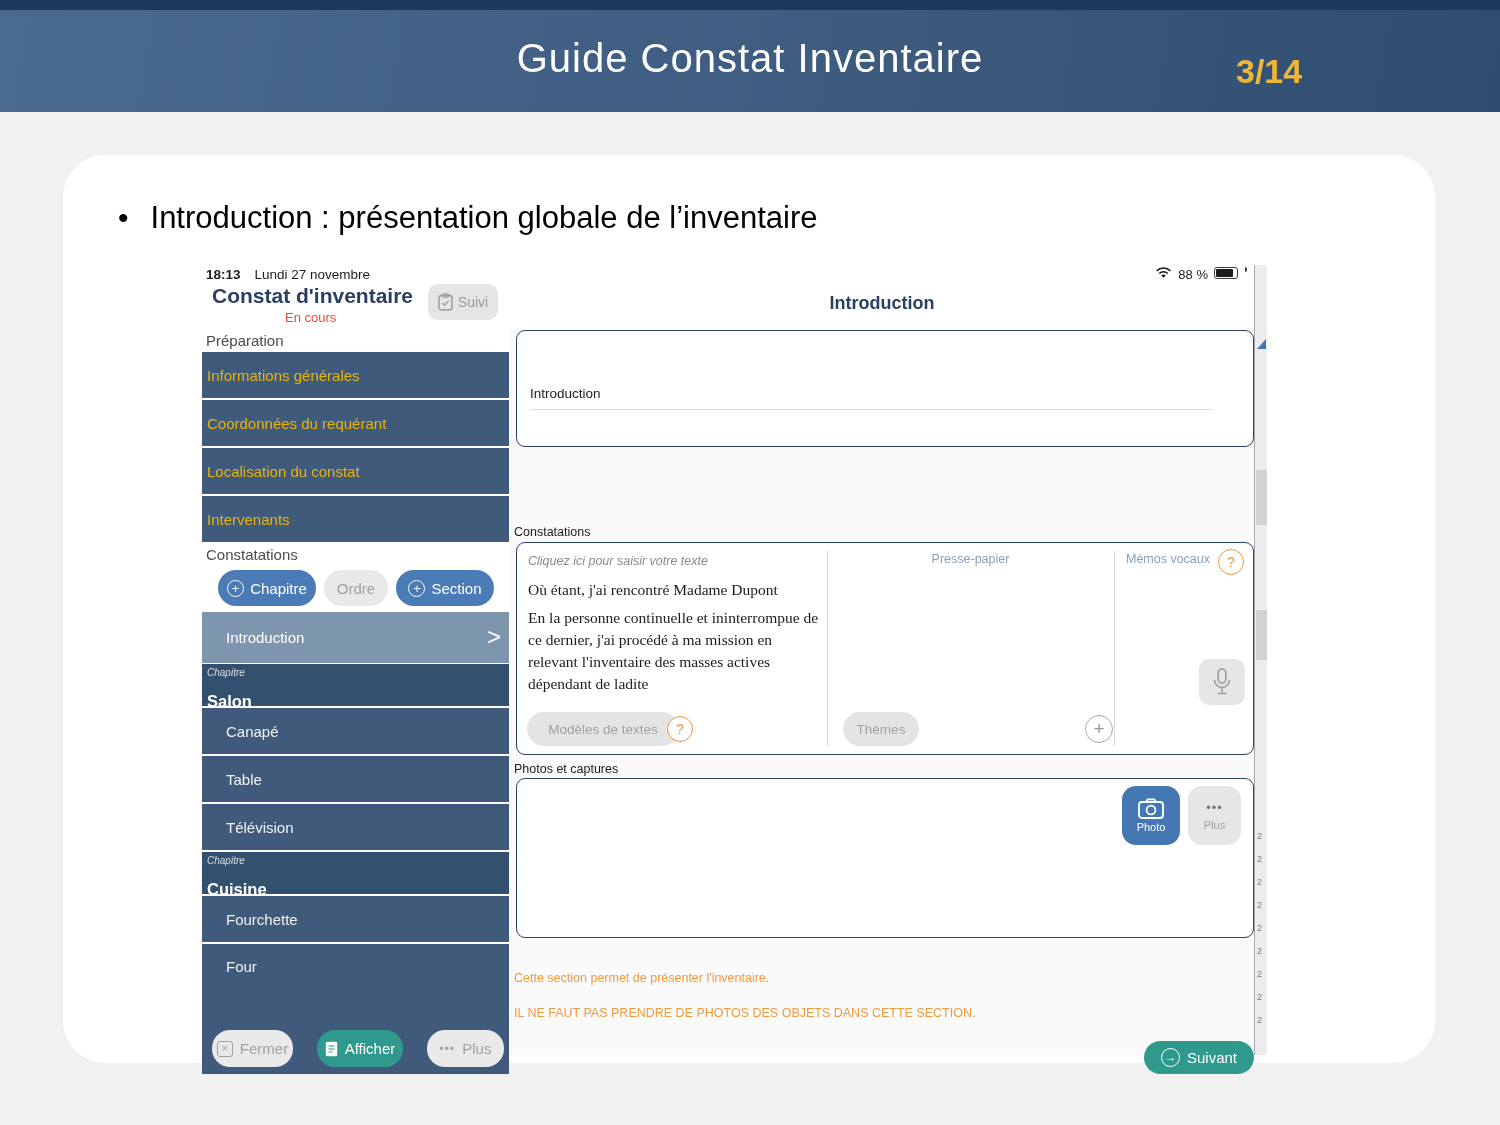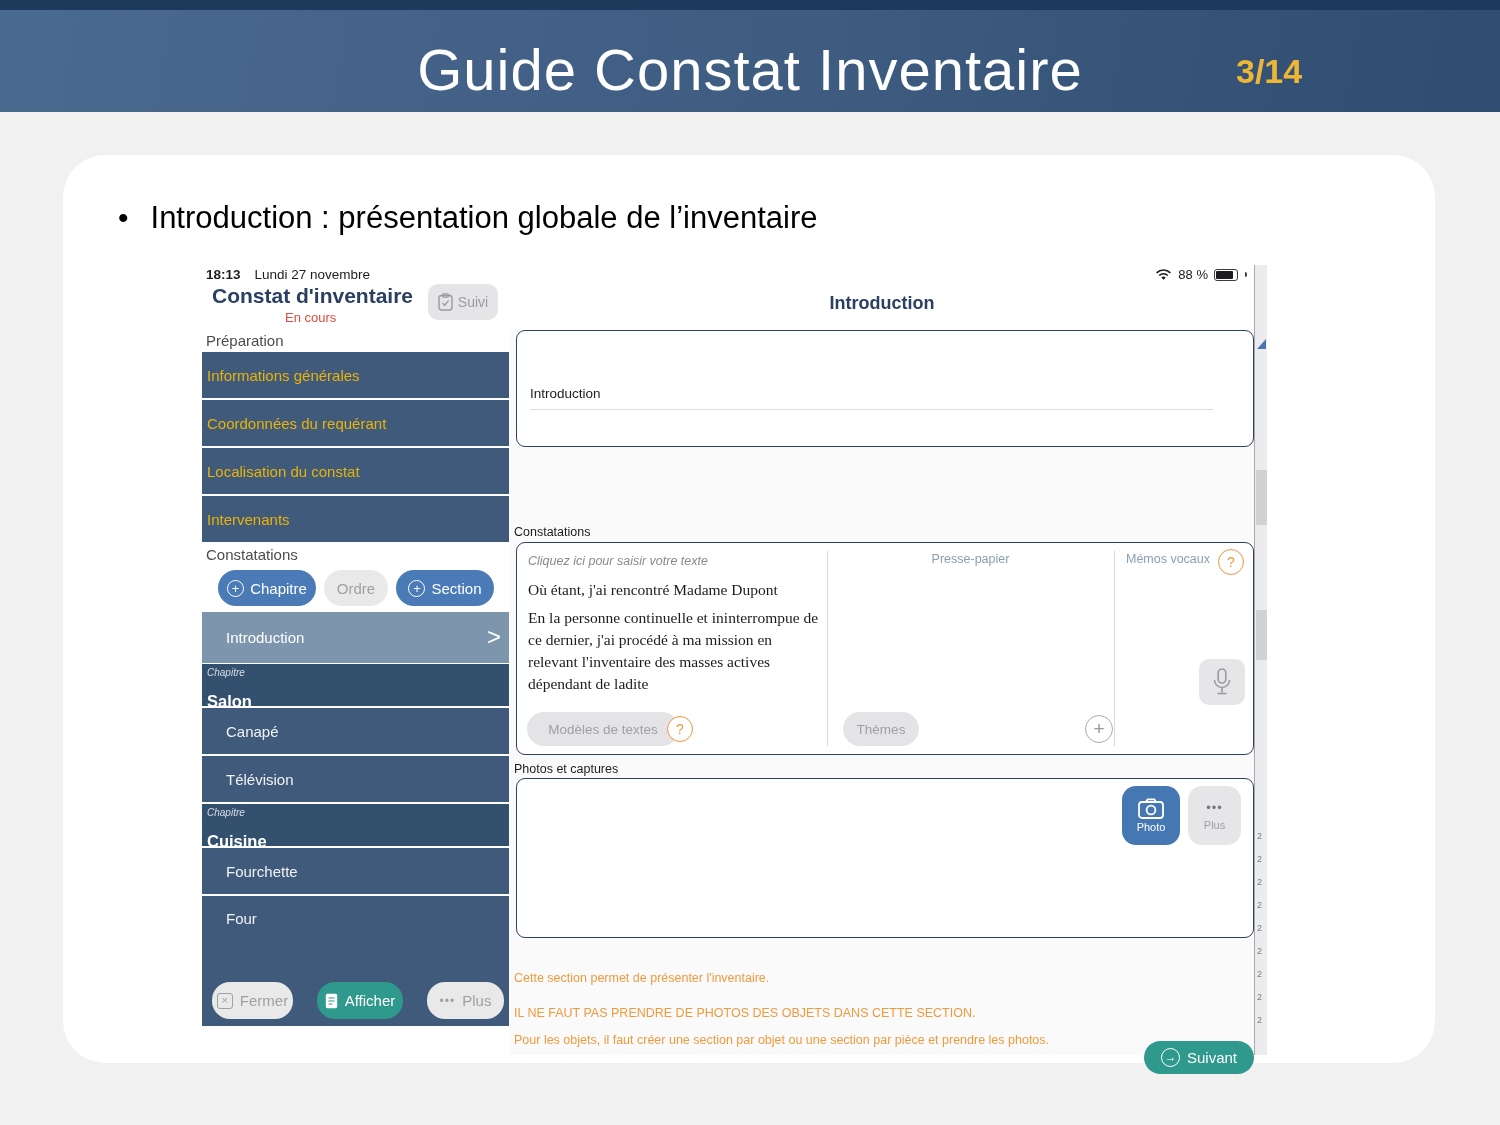--- a/index.html
+++ b/index.html
@@ -4,36 +4,36 @@
 <style>
   * { margin:0; padding:0; box-sizing:border-box; }
   html,body { width:1500px; height:1125px; }
   body { background:#f1f1f2; font-family:"Liberation Sans", sans-serif; position:relative; overflow:hidden; }
 
   
   .hdr { position:absolute; left:0; top:0; width:1500px; height:112px;
          background:linear-gradient(100deg,#4b6a90 0%,#3e5b80 55%,#2f4d70 100%); }
   .hdr-strip { position:absolute; left:0; top:0; width:100%; height:10px; background:#1d3a5c; }
   .hdr-title { position:absolute; left:0; top:36px; width:100%; text-align:center;
-               color:#fff; font-size:58px; font-weight:400; letter-spacing:1px; }
+               color:#fff; font-size:40px; font-weight:400; letter-spacing:1px; }
   .hdr-page { position:absolute; left:1236px; top:52px; color:#eeb636; font-size:34px; font-weight:700; }
 
   
   .card { position:absolute; left:63px; top:155px; width:1372px; height:908px; background:#fff; border-radius:42px; }
   .bullet-row { position:absolute; left:118px; top:198px; display:flex; gap:22px; color:#000; }
   .bullet-dot { font-size:30px; line-height:40px; }
   .bullet-text { font-size:31px; line-height:40px; }
 
   
   .shot { position:absolute; left:200px; top:265px; width:1067px; height:790px; background:#fff; }
 
   
   .sb-left { position:absolute; left:6px; top:2px; font-size:13.5px; color:#1c1c1e; }
   .sb-left b { font-weight:700; margin-right:14px; font-weight:600;}
-  .sb-right { position:absolute; right:20px; top:2px; display:flex; align-items:center; gap:6px; font-size:13px; color:#1c1c1e; }
+  .sb-right { position:absolute; right:20px; top:2px; display:flex; gap:6px; font-size:13px; color:#1c1c1e; }
   .batt { width:24px; height:12px; border:1px solid #3c3c3e; border-radius:3px; position:relative; }
   .batt-fill { position:absolute; left:1px; top:1px; bottom:1px; width:17px; background:#1c1c1e; border-radius:1px; }
   .batt-nub { width:2px; height:5px; background:#3c3c3e; border-radius:0 2px 2px 0; margin-left:1px; }
 
   
   .app-title { position:absolute; left:12px; top:19px; font-size:21px; font-weight:700; color:#2a3f63; }
   .app-status { position:absolute; left:85px; top:45px; font-size:13px; color:#e14b3b; }
   .suivi-btn { position:absolute; left:228px; top:19px; width:70px; height:36px; background:#e5e5e7; border-radius:10px;
                display:flex; align-items:center; justify-content:center; gap:5px; color:#9b9b9d; font-size:14px; }
   .page-title { position:absolute; left:310px; top:28px; width:744px; text-align:center; font-size:18px; font-weight:700; color:#2a3f63; }
@@ -188,20 +188,21 @@
     <div class="sel-item">
       <span>Introduction</span>
       <span class="sel-chev">&gt;</span>
     </div>
 
     <div class="chap">
       <div class="chap-tag">Chapitre</div>
       <div class="chap-name">Salon</div>
     </div>
     <div class="sec-item">Canapé</div>
+    <div class="sec-item">Table</div>
     <div class="sec-item">Télévision</div>
 
     <div class="chap">
       <div class="chap-tag">Chapitre</div>
       <div class="chap-name">Cuisine</div>
     </div>
     <div class="sec-item">Fourchette</div>
 
     <div class="side-bottom">
       <div class="sec-text">Four</div>
@@ -283,21 +284,20 @@
         <span>Photo</span>
       </div>
       <div class="plus-btn">
         <span class="d">•••</span>
         <span>Plus</span>
       </div>
     </div>
 
     <div class="note" style="top:641px;">Cette section permet de présenter l'inventaire.</div>
     <div class="note" style="top:676px;">IL NE FAUT PAS PRENDRE DE PHOTOS DES OBJETS DANS CETTE SECTION.</div>
-    <div class="note" style="top:703px;">Pour les objets, il faut créer une section par objet ou une section par pièce et prendre les photos.</div>
 
     <div class="suivant">
       <span class="arrow-circ">→</span>
       <span>Suivant</span>
     </div>
   </section>
 
   <div class="strip">
     <div class="strip-blue"></div>
     <div class="strip-block" style="top:205px; height:55px;"></div>

